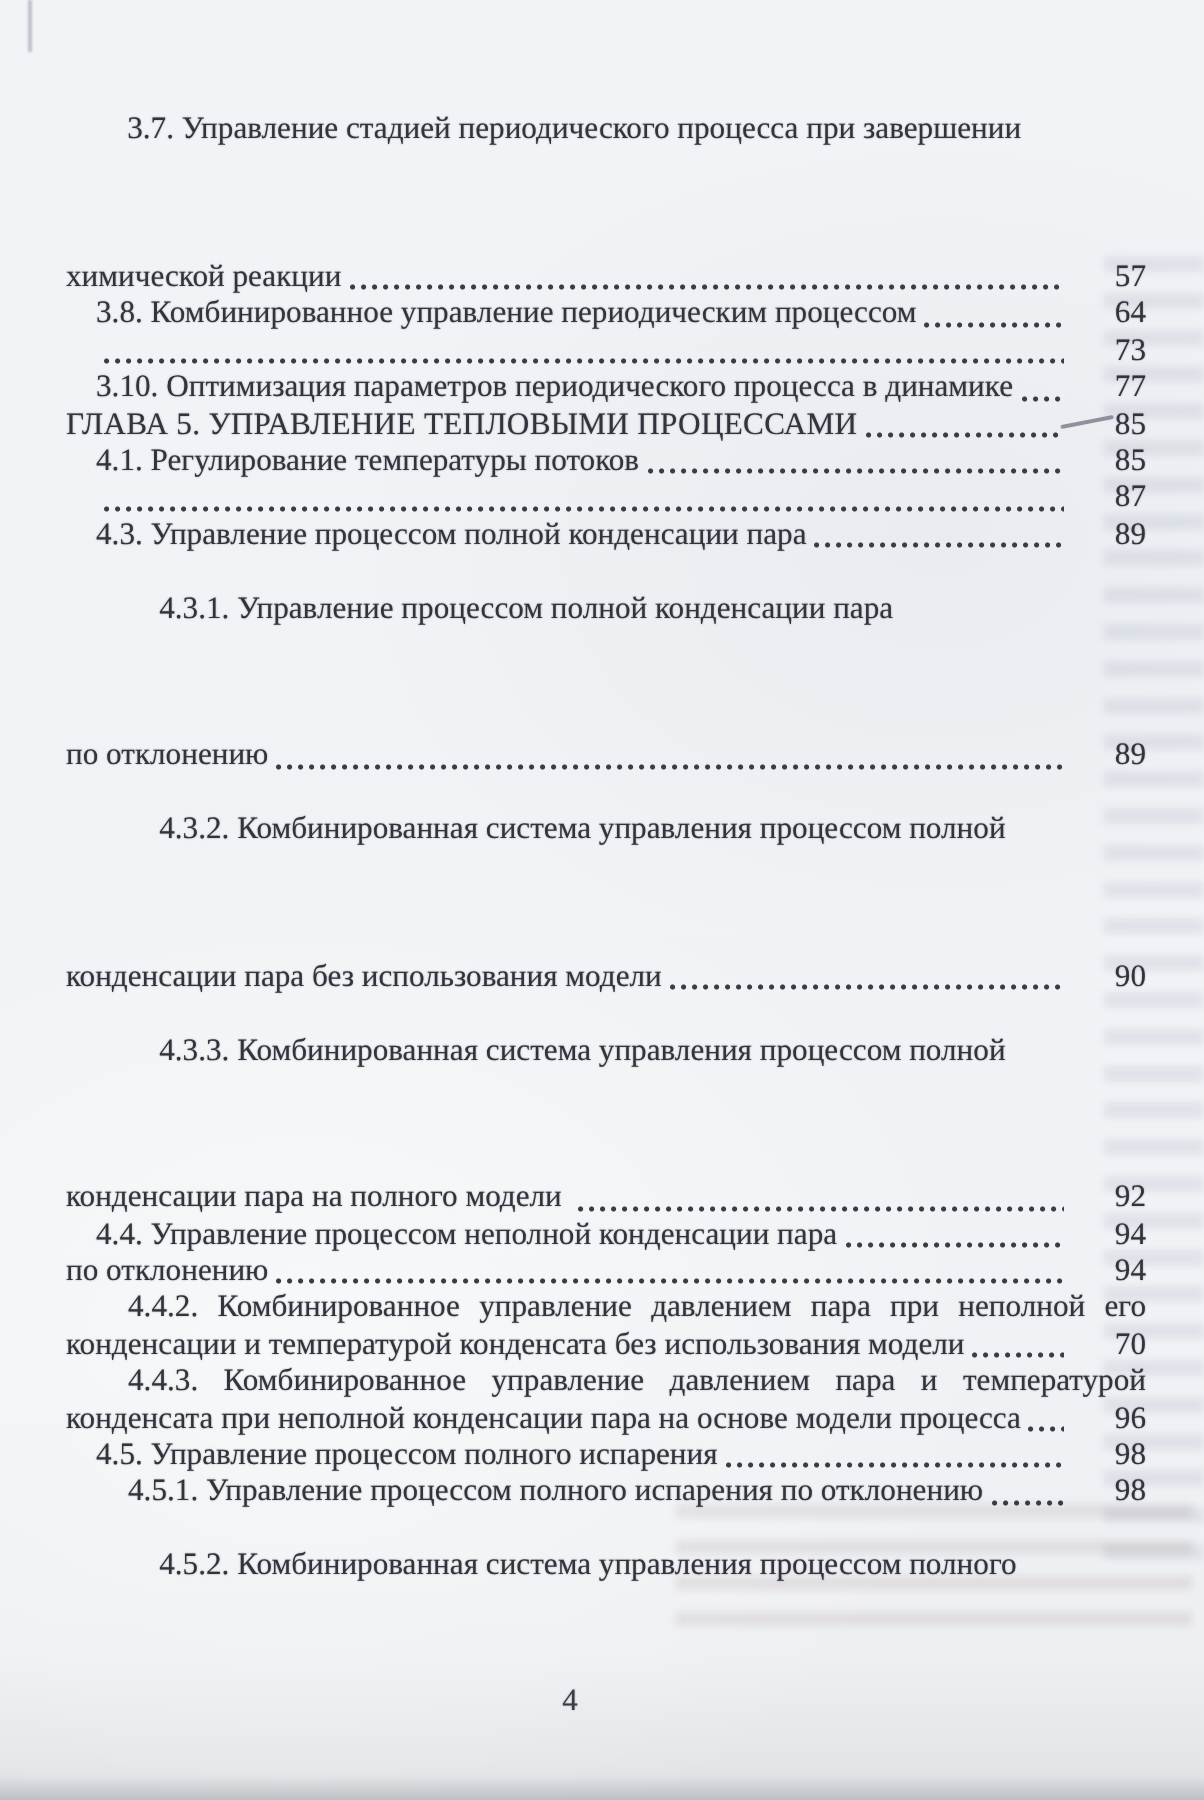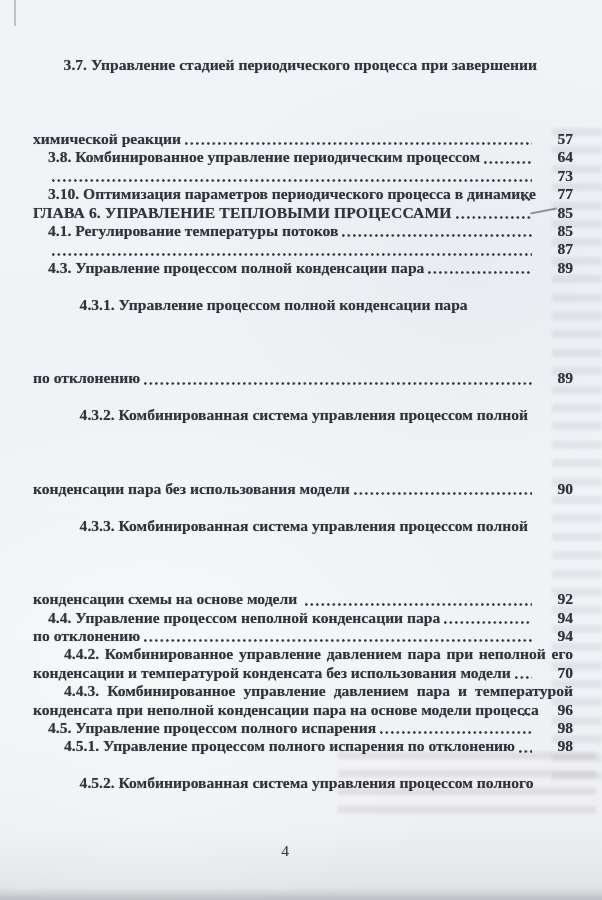--- a/index.html
+++ b/index.html
@@ -14,21 +14,21 @@
       radial-gradient(ellipse 420px 300px at 78% 30%, rgba(210,214,224,0.25), rgba(0,0,0,0) 70%),
       radial-gradient(ellipse 500px 380px at 25% 75%, rgba(255,255,255,0.5), rgba(0,0,0,0) 70%),
       linear-gradient(180deg, #f1f3f6 0%, #f0f2f5 70%, #edeff2 92%, #e3e6e9 98%, #d9dcdf 100%);
   }
   
   .toc {
     position: absolute; top: 38px; left: 33px; width: 540px;
     font-size: 15.6px; line-height: 18.4px; color: #33333d;
     text-shadow: 0 0 0.8px rgba(51,51,61,0.55);
   }
-  .line { display: flex; align-items: baseline; white-space: pre; font-weight: bold; }
+  .line { display: flex; align-items: baseline; white-space: pre; }
   .ind1 { padding-left: 15px; }
   .ind2 { padding-left: 31px; }
   .plain { display: block; }
   .stretch { text-align: justify; text-align-last: justify; white-space: normal; }
   .chapter .txt { letter-spacing: 0.15px; }
   .txt { flex: 0 1 auto; min-width: 0; }
   .dots {
     flex: 1 1 10px; min-width: 8px; align-self: flex-end;
     height: 5px; margin: 0 3px 2px 4px;
     background-image: radial-gradient(circle at 1.3px 2.5px, #3c3c46 1.05px, rgba(0,0,0,0) 1.5px);
@@ -97,21 +97,21 @@
       <div class="line ind1">
     <span class="dots"></span>
     <span class="num">73</span>
   </div>
       <div class="line ind1">
     <span class="txt">3.10. Оптимизация параметров периодического процесса в динамике</span>
     <span class="dots"></span>
     <span class="num">77</span>
   </div>
       <div class="line ind0 chapter">
-    <span class="txt">ГЛАВА 6. УПРАВЛЕНИЕ ТЕПЛОВЫМИ ПРОЦЕССАМИ</span>
+    <span class="txt">ГЛАВА 5. УПРАВЛЕНИЕ ТЕПЛОВЫМИ ПРОЦЕССАМИ</span>
     <span class="dots"></span>
     <span class="num">85</span>
   </div>
       <div class="line ind1">
     <span class="txt">4.1. Регулирование температуры потоков</span>
     <span class="dots"></span>
     <span class="num">85</span>
   </div>
       <div class="line ind1">
     <span class="dots"></span>
@@ -141,21 +141,21 @@
     <span class="txt">конденсации пара без использования модели</span>
     <span class="dots"></span>
     <span class="num">90</span>
   </div>
       <div class="line ind2 plain">
     <span class="txt">4.3.3. Комбинированная система управления процессом полной</span>
     
     
   </div>
       <div class="line ind0">
-    <span class="txt">конденсации схемы на основе модели </span>
+    <span class="txt">конденсации пара на полного модели </span>
     <span class="dots"></span>
     <span class="num">92</span>
   </div>
       <div class="line ind1">
     <span class="txt">4.4. Управление процессом неполной конденсации пара</span>
     <span class="dots"></span>
     <span class="num">94</span>
   </div>
       <div class="line ind0">
     <span class="txt">по отклонению</span>

